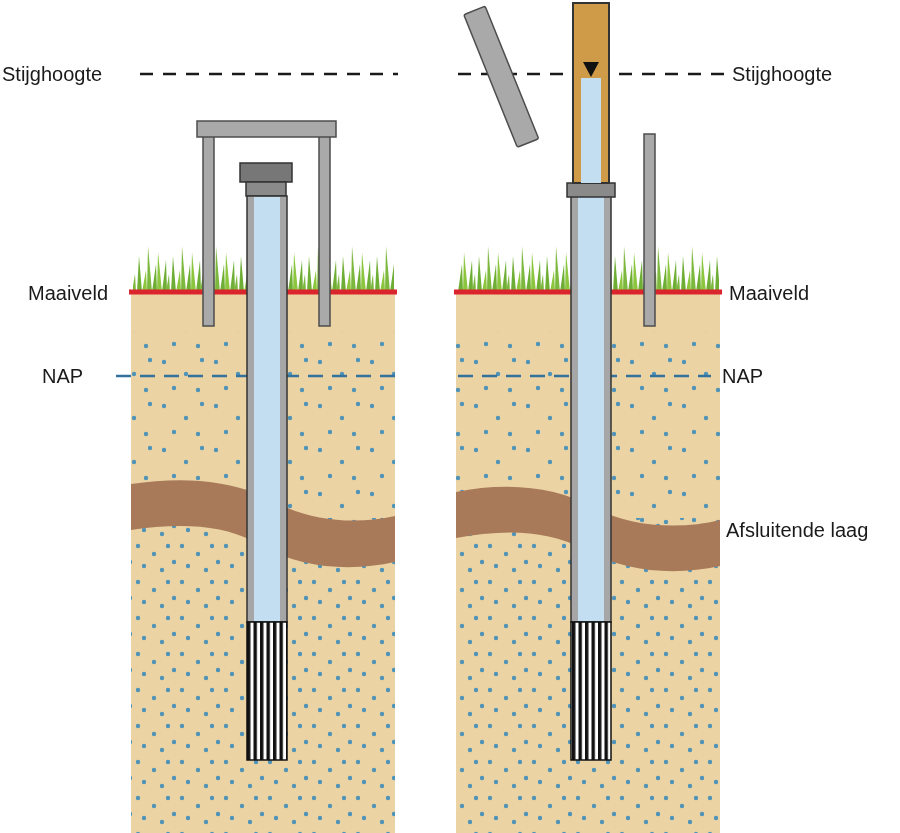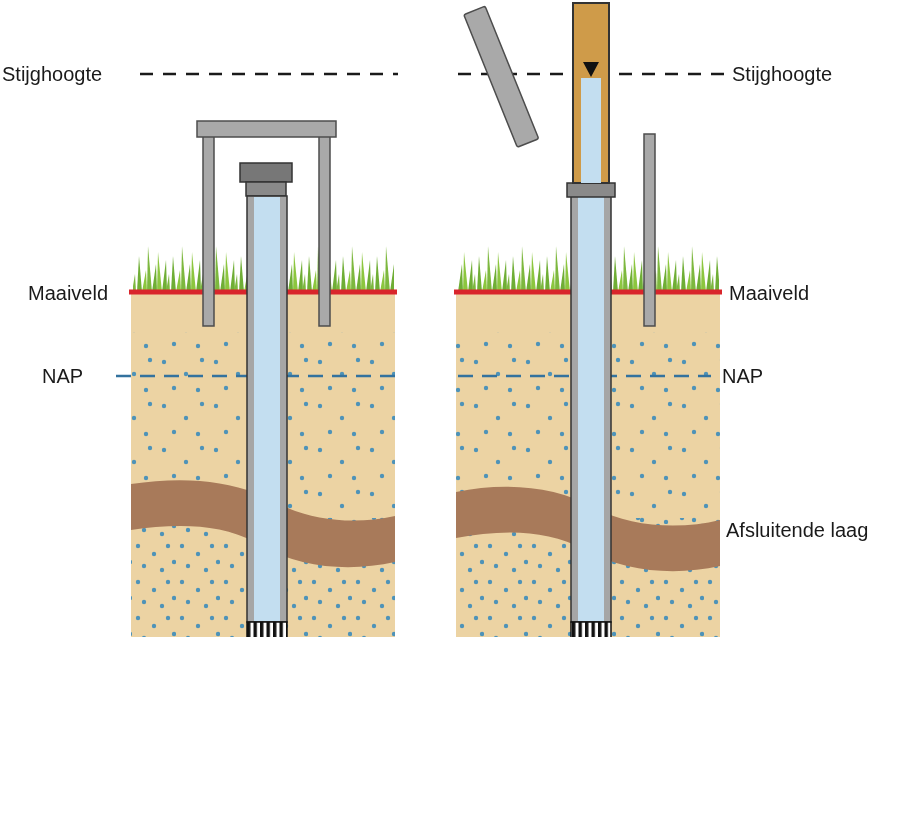--- a/index.html
+++ b/index.html
@@ -1,16 +1,16 @@
 <!DOCTYPE html>
 <html><head>
 <meta charset="utf-8">
 <style>
   html,body{margin:0;padding:0;background:#ffffff;}
-  .canvas{position:relative;width:900px;height:637px;background:#ffffff;overflow:hidden;}
+  .canvas{position:relative;width:900px;height:833px;background:#ffffff;overflow:hidden;}
   svg{display:block;}
   text{font-family:"Liberation Sans",sans-serif;font-size:20px;fill:#1a1a1a;}
 </style>
 </head>
 <body>
 
 <div class="canvas">
 <svg width="900" height="833" viewBox="0 0 900 833" xmlns="http://www.w3.org/2000/svg">
   <defs>
     <pattern id="dotsSparse" patternUnits="userSpaceOnUse" width="52" height="44">

